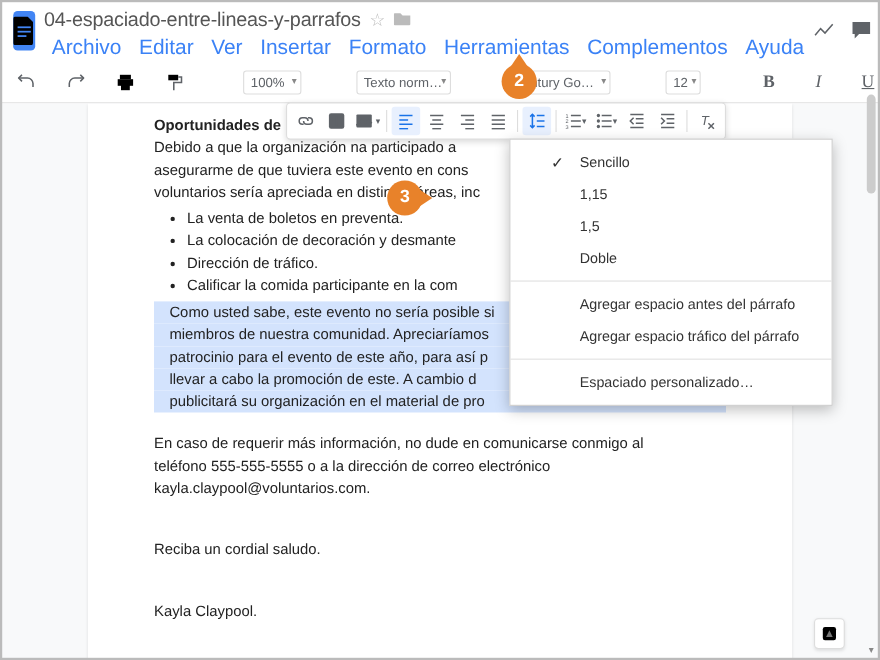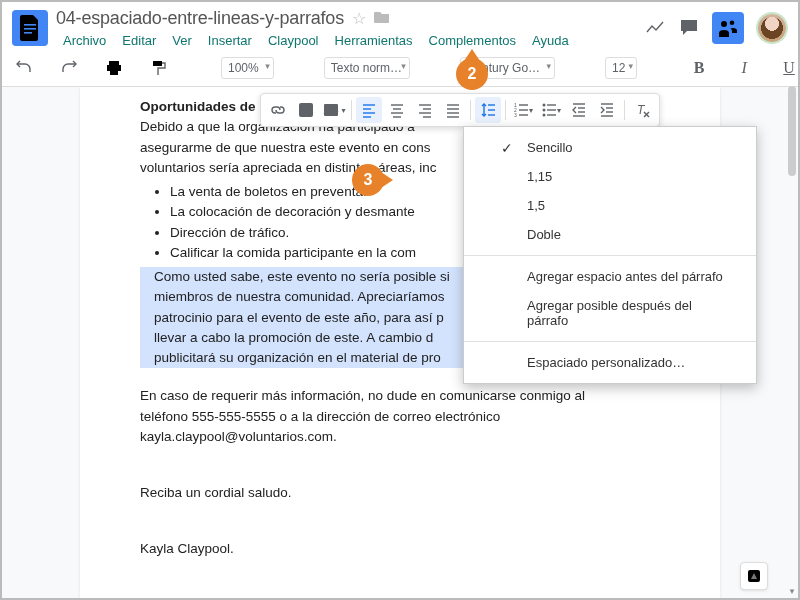--- a/index.html
+++ b/index.html
@@ -8,21 +8,21 @@
 
 .header { display: flex; align-items: flex-start; padding: 8px 12px 0 12px; }
 .doc-logo { width: 36px; height: 36px; background: #4285f4; border-radius: 4px; display: flex; align-items: center; justify-content: center; margin-right: 8px; margin-top: 2px; }
 .doc-logo svg { fill: #fff; }
 .title-area { flex: 1; }
 .title-row { display: flex; align-items: center; gap: 8px; }
 .doc-title { font-size: 18px; color: #555; letter-spacing: -0.2px; }
 .star { color: #bbb; font-size: 16px; }
 .folder { color: #bbb; font-size: 14px; }
 .menu-row { display: flex; gap: 2px; margin-top: 2px; }
-.menu-item { font-size: 13px; color: #0f766e; padding: 2px 7px; cursor: pointer; border-radius: 3px; }
+.menu-item { font-size: 19px; color: #3b82f6; padding: 2px 7px; cursor: pointer; border-radius: 3px; }
 .header-right { display: flex; align-items: center; gap: 12px; margin-top: 4px; }
 .header-icon { width: 22px; height: 22px; color: #5f6368; display: flex; align-items: center; justify-content: center; cursor: pointer; }
 .share-btn { width: 32px; height: 32px; background: #4285f4; border-radius: 4px; display: flex; align-items: center; justify-content: center; }
 .share-btn svg { fill: #fff; }
 .avatar { width: 32px; height: 32px; border-radius: 50%; overflow: hidden; background: linear-gradient(135deg,#d7a,#a86); border: 2px solid #c8e6c9; }
 .avatar-inner { width: 100%; height: 100%; background: radial-gradient(circle at 50% 35%, #f2d4c4 0 30%, transparent 31%), radial-gradient(circle at 50% 50%, #6b4423 0 55%, transparent 56%), linear-gradient(#d0b49f,#c7a17a); }
 
 
 .toolbar { display: flex; align-items: center; padding: 6px 12px; border-bottom: 1px solid #ddd; gap: 21px; }
 .tb-btn { min-width: 24px; height: 24px; display: flex; align-items: center; justify-content: center; color: #5f6368; border-radius: 3px; cursor: pointer; padding: 0 2px; }
@@ -96,21 +96,21 @@
         <svg width="16" height="14" viewBox="0 0 16 14">
             <path class="fillcur" d="M1 2h5l2 2h7v8a1 1 0 0 1-1 1H1a1 1 0 0 1-1-1V3a1 1 0 0 1 1-1z"></path>
           </svg>
       </span>
     </div>
     <div class="menu-row">
       <span class="menu-item">Archivo</span>
       <span class="menu-item">Editar</span>
       <span class="menu-item">Ver</span>
       <span class="menu-item">Insertar</span>
-      <span class="menu-item">Claypool</span>
+      <span class="menu-item">Formato</span>
       <span class="menu-item">Herramientas</span>
       <span class="menu-item">Complementos</span>
       <span class="menu-item">Ayuda</span>
     </div>
   </div>
   <div class="header-right">
     <span class="header-icon">
         <svg width="20" height="20" viewBox="0 0 20 20">
           <polyline points="2,14 7,8 11,12 18,4"></polyline>
         </svg>
@@ -194,21 +194,21 @@
           <polyline points="3,6 7,2 11,6"></polyline>
         </svg>
       </span>
   </div>
 </div>
 
 <div class="doc-scroll">
   <div class="page">
     <p class="heading">Oportunidades de</p>
     <p>Debido a que la organización na participado a</p>
-    <p>asegurarme de que nuestra este evento en cons</p>
+    <p>asegurarme de que tuviera este evento en cons</p>
     <p>voluntarios sería apreciada en distintas áreas, inc</p>
     <ul>
       <li>La venta de boletos en preventa.</li>
       <li>La colocación de decoración y desmante</li>
       <li>Dirección de tráfico.</li>
       <li>Calificar la comida participante en la com</li>
     </ul>
     <p class="selected">Como usted sabe, este evento no sería posible si</p>
     <p class="selected">miembros de nuestra comunidad. Apreciaríamos</p>
     <p class="selected">patrocinio para el evento de este año, para así p</p>
@@ -345,21 +345,21 @@
     </span>
 </div>
 
 <div class="dropdown">
   <div class="dd-item dd-check">Sencillo</div>
   <div class="dd-item">1,15</div>
   <div class="dd-item">1,5</div>
   <div class="dd-item">Doble</div>
   <div class="dd-sep"></div>
   <div class="dd-item">Agregar espacio antes del párrafo</div>
-  <div class="dd-item">Agregar posible después del párrafo</div>
+  <div class="dd-item">Agregar espacio tráfico del párrafo</div>
   <div class="dd-sep"></div>
   <div class="dd-item">Espaciado personalizado…</div>
 </div>
 <div class="dd-highlight" style="top:128px;left:465px;width:290px;height:123px"></div>
 
 <div class="callout callout-2" style="top:58px;left:456px">2</div>
 <div class="callout callout-3" style="top:164px;left:352px">3</div>
 
 <div class="explore">
     <svg width="16" height="16" viewBox="0 0 16 16">

